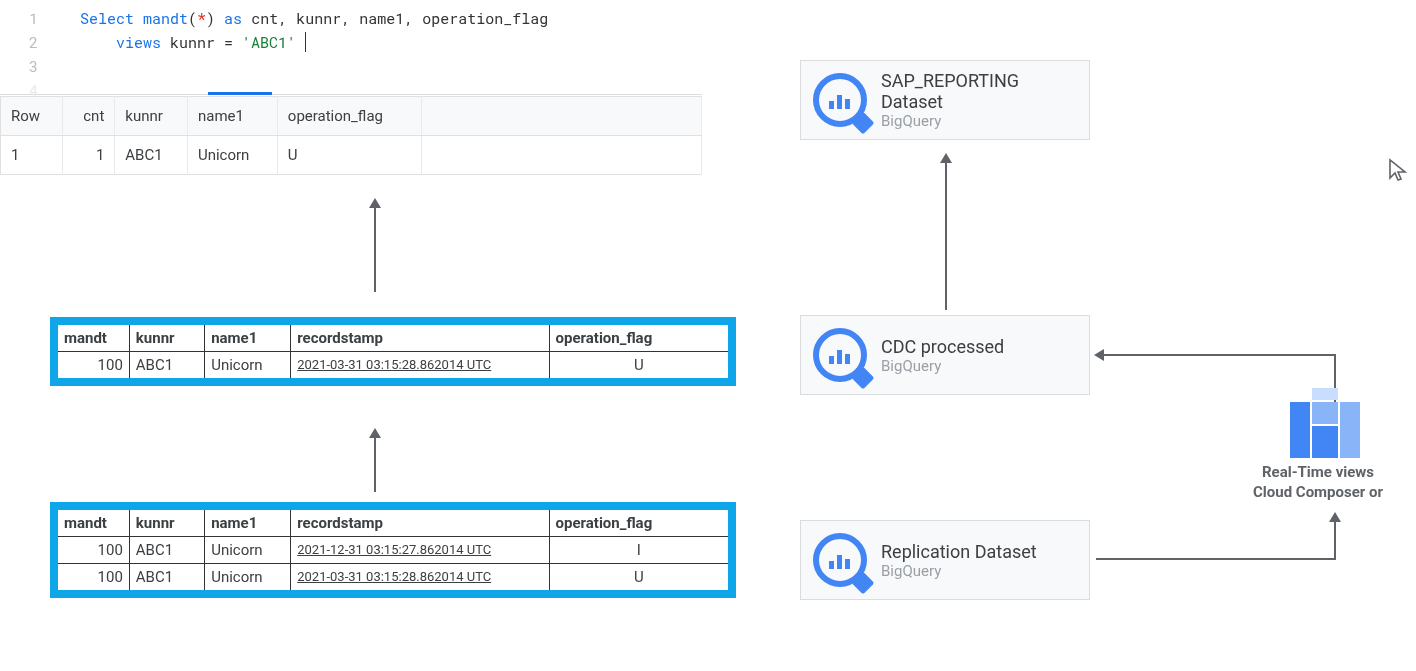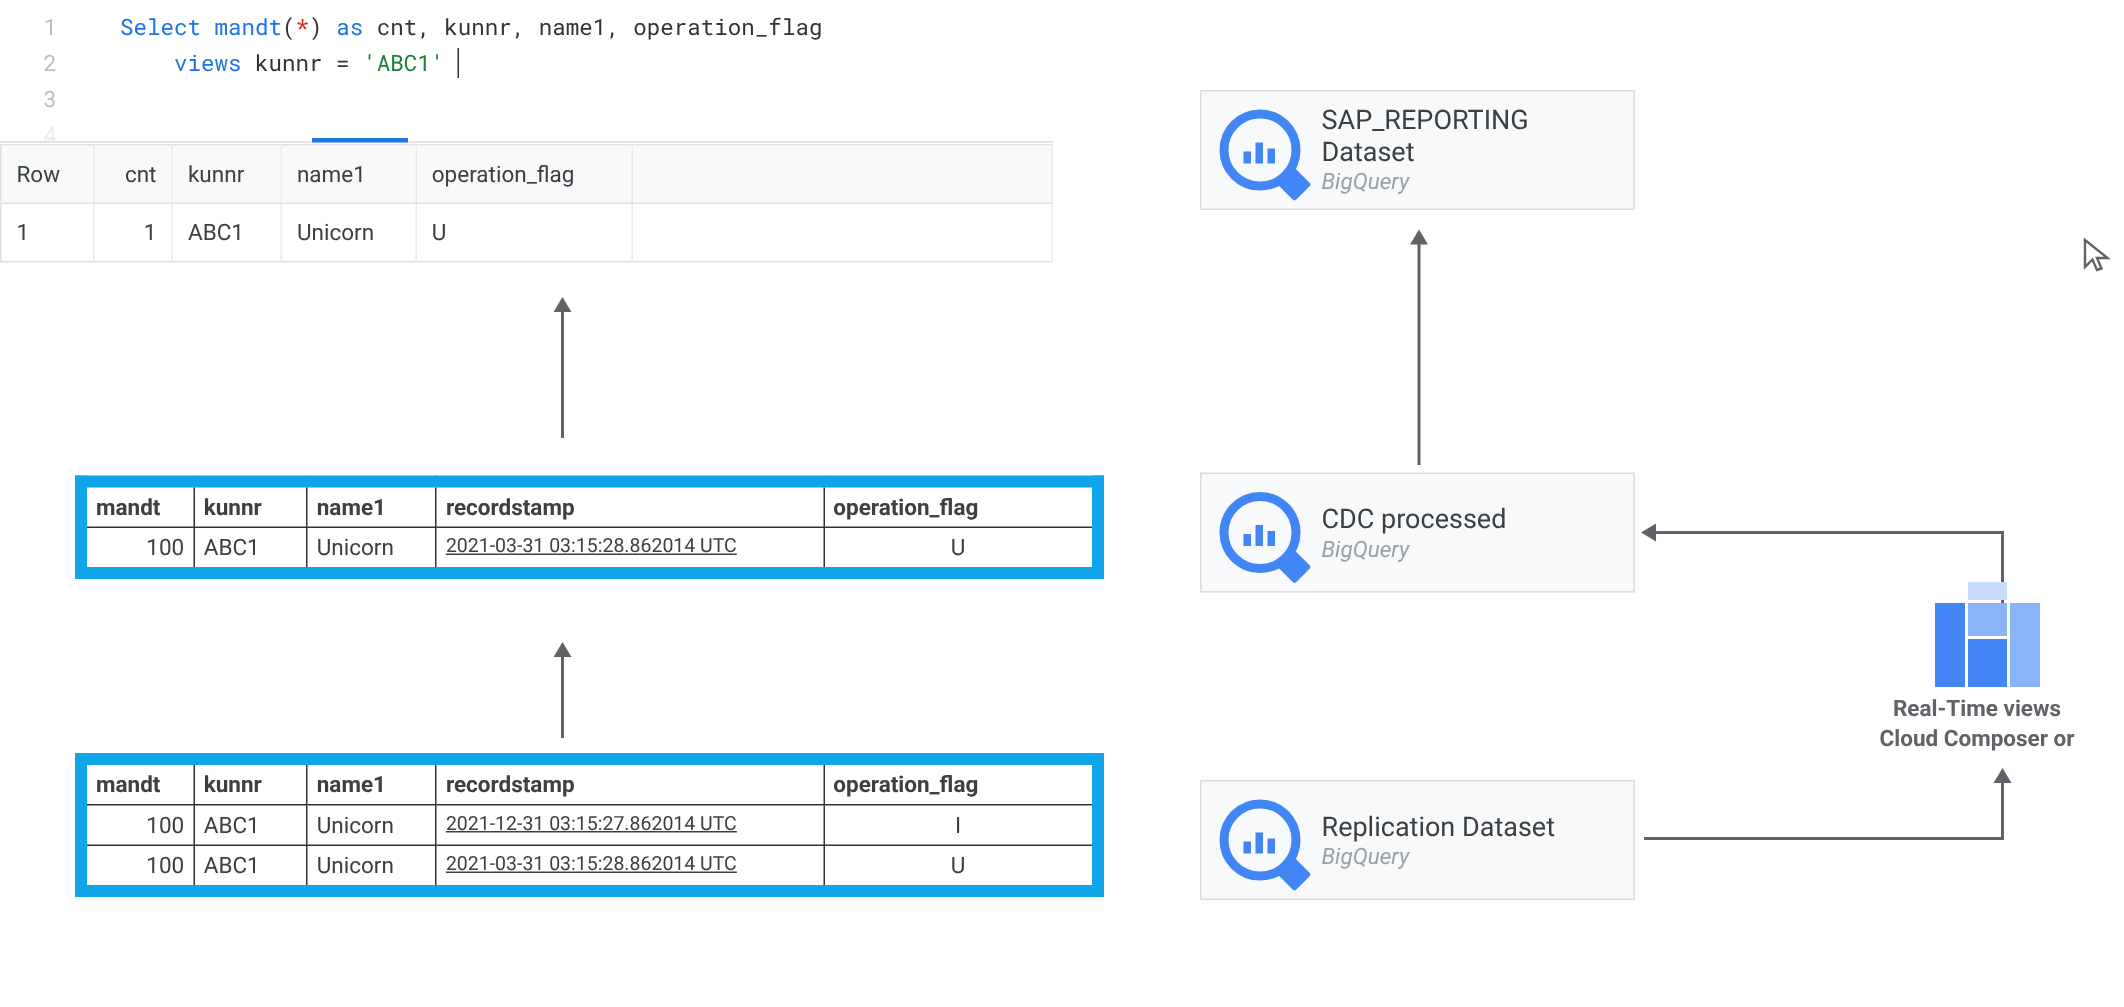--- a/index.html
+++ b/index.html
@@ -126,21 +126,21 @@
     height: 80px;
     border: 1px solid #dadce0;
     background: #f8f9fa;
     display: flex;
     align-items: center;
     padding: 8px 12px;
   }
   .ds-card .icon { width: 54px; height: 54px; position: relative; flex-shrink: 0; }
   .ds-card .txt { margin-left: 14px; }
   .ds-card .title { font-size: 18px; color: #3c4043; }
-  .ds-card .sub { font-size: 15px; color: #9aa0a6; font-style: italic; }
+  .ds-card .sub { font-size: 15px; color: #9aa0a6; }
 
   .bq-circle {
     position: absolute; inset: 0;
     border: 6px solid #4285f4;
     border-radius: 50%;
   }
   .bq-bars {
     position: absolute; top: 18px; left: 16px; width: 22px; height: 18px;
     display: flex; align-items: flex-end; gap: 3px;
   }

